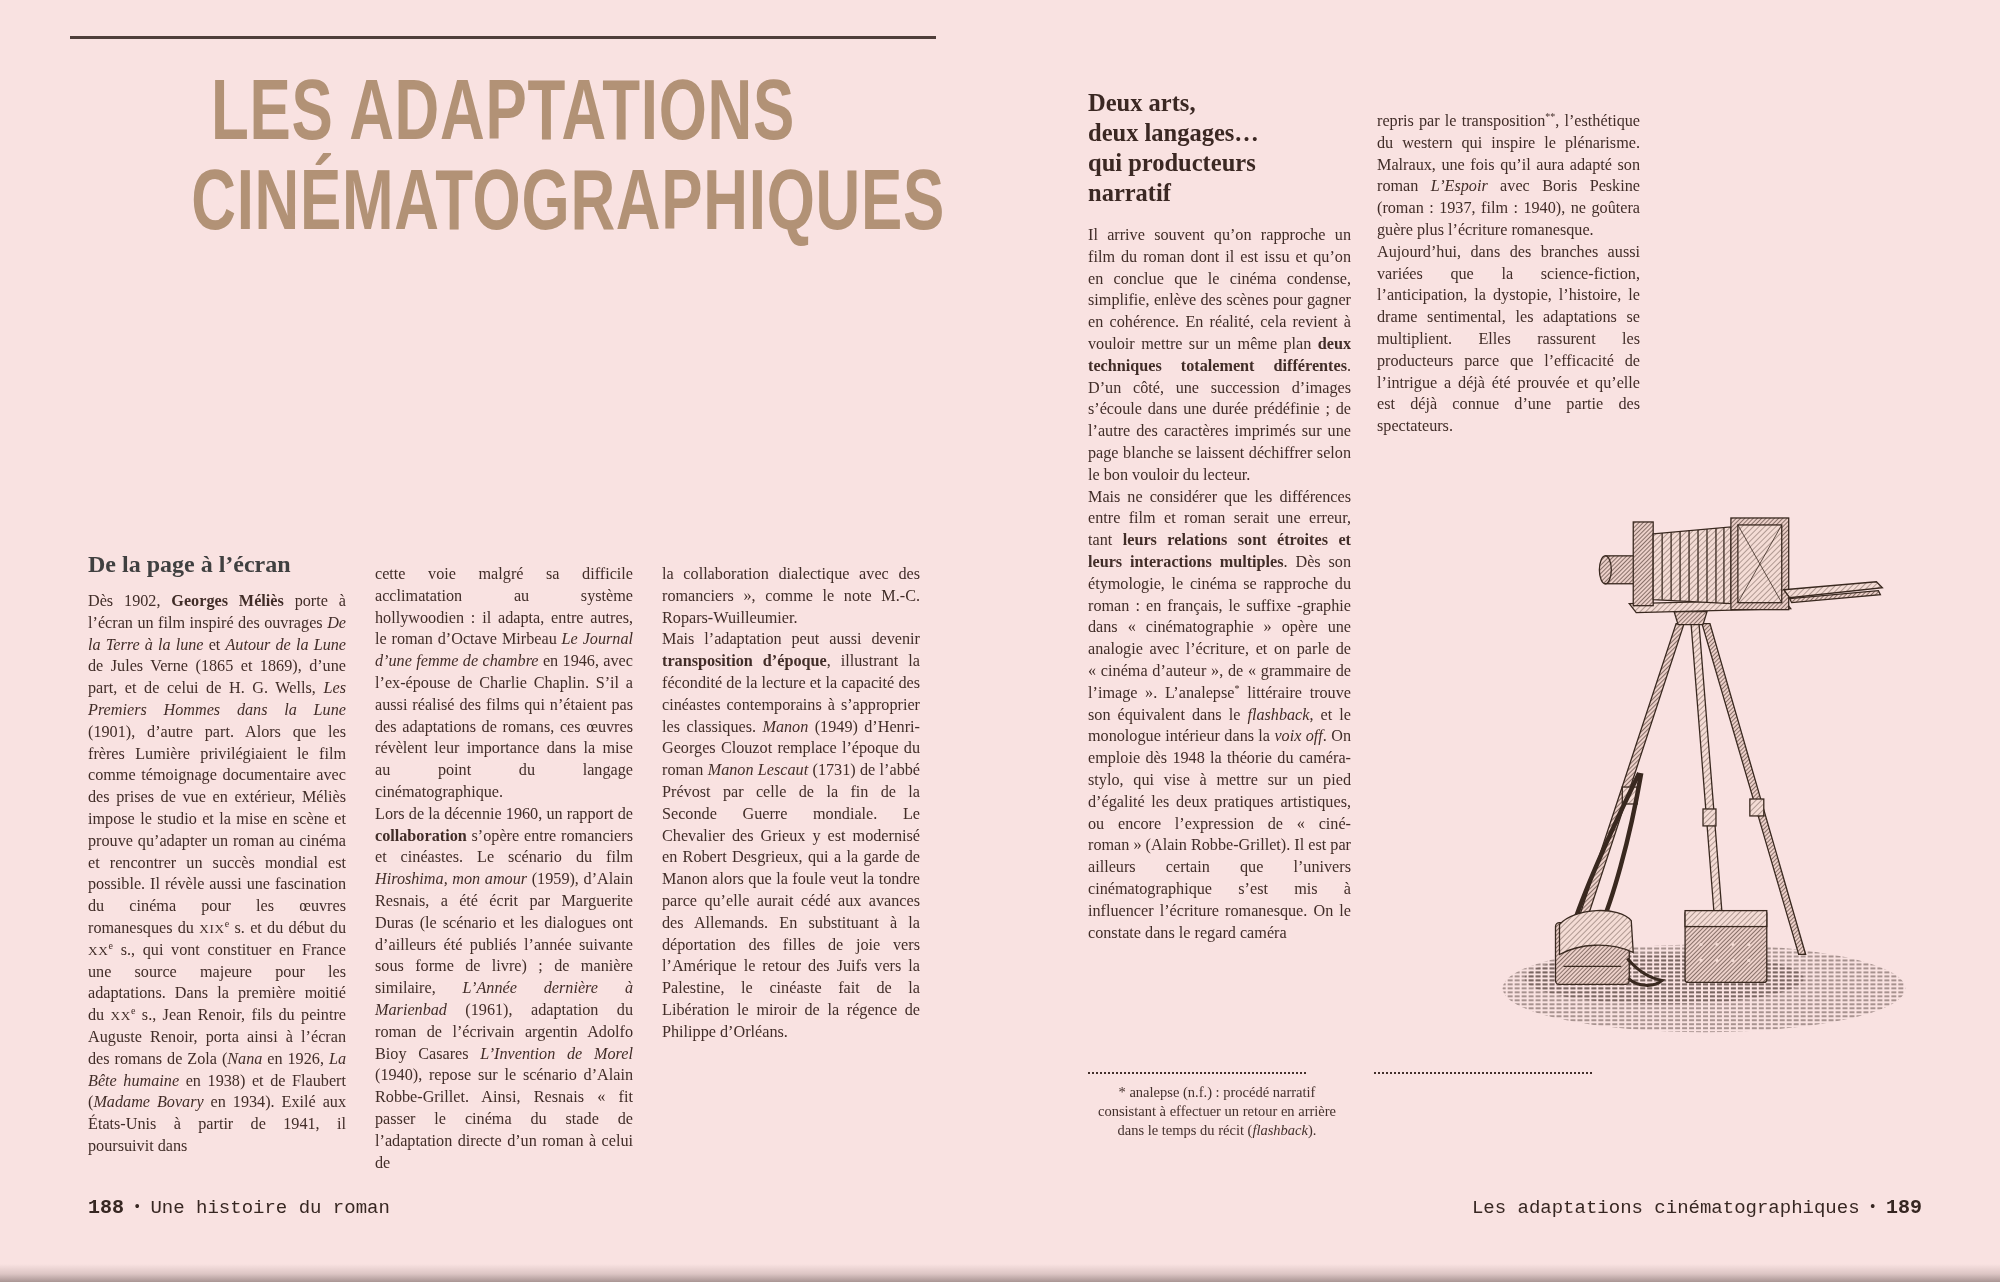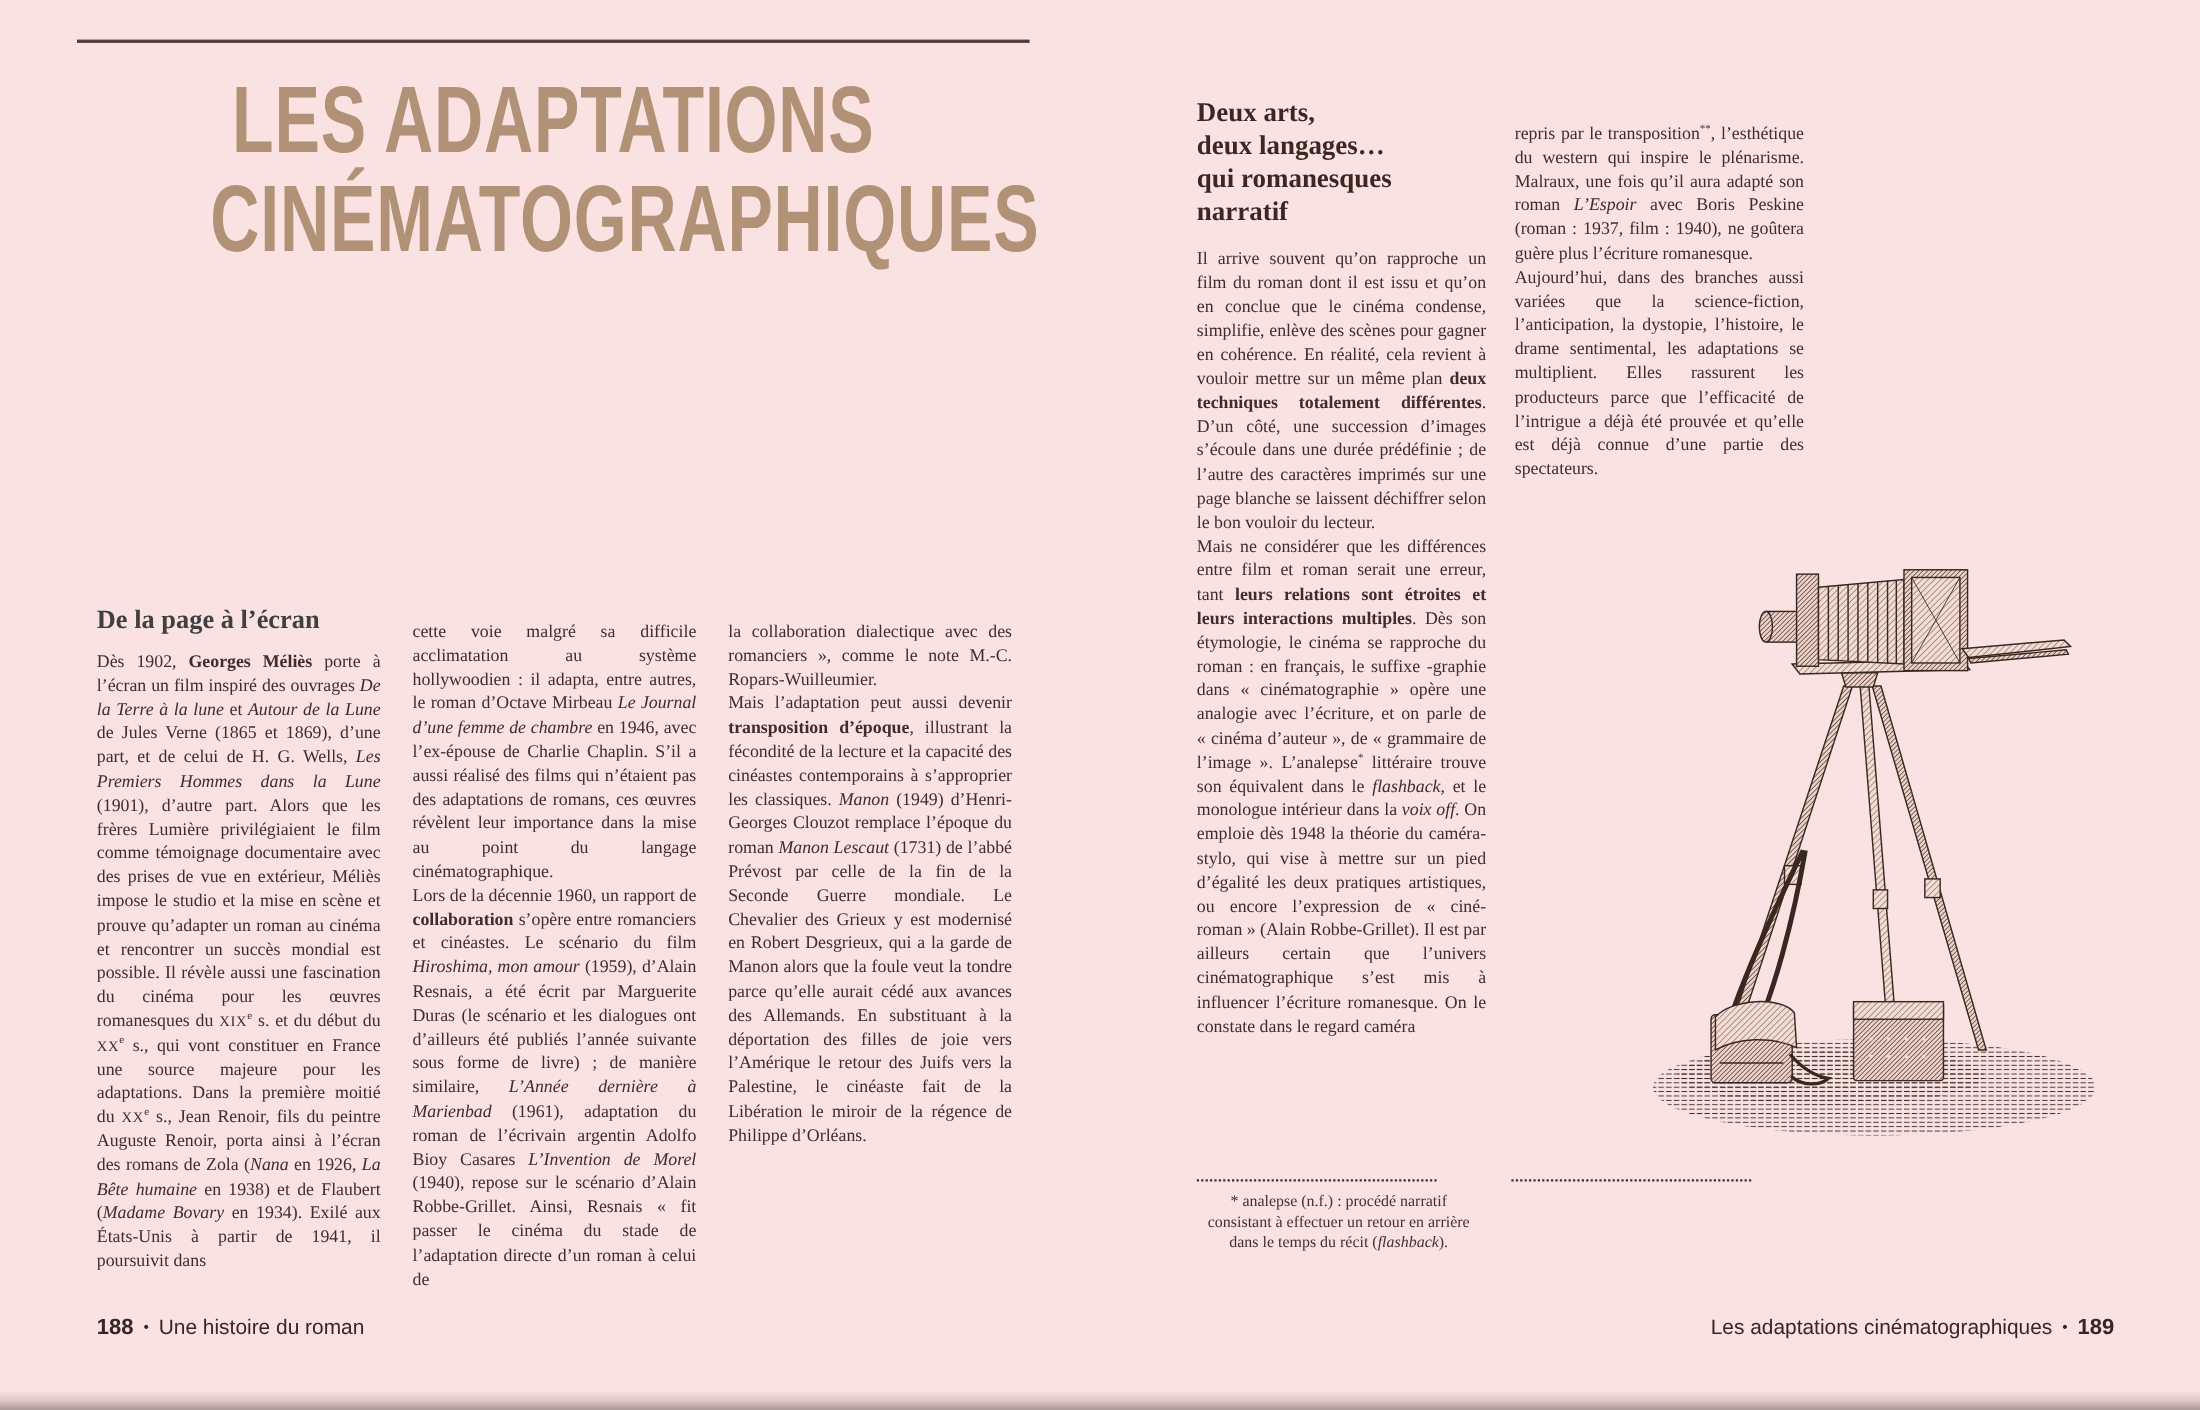--- a/index.html
+++ b/index.html
@@ -35,21 +35,21 @@
   .r-sc{font-size:0.82em;letter-spacing:0.05em;}
 
   
   .footnote{font-size:14.5px;line-height:19px;color:#43302c;}
   .fn1{left:1088px;top:1072px;width:258px;}
   .fn2{left:1374px;top:1072px;width:272px;}
   .fn-dots{width:218px;height:0;border-top:2.5px dotted #43302c;margin-bottom:9px;}
   .fn-text{text-align:center;}
 
   
-  .footer{font-family:Liberation Sans, sans-serif;color:#372722;font-size:19px;white-space:nowrap;}
+  .footer{font-family:Liberation Mono, monospace;color:#372722;font-size:19px;white-space:nowrap;}
   .footer-left{left:88px;top:1196px;}
   .footer-right{right:78px;top:1196px;text-align:right;}
   .footer .num{font-weight:700;font-size:20px;}
   .footer .dot{font-size:14px;margin:0 9px;vertical-align:2px;}
   .footer .lbl{letter-spacing:0;}
 
   
   .illustration{left:1478px;top:512px;width:452px;height:578px;}
 
   
@@ -91,21 +91,21 @@
 
   <div class="abs footer footer-left">
     <span class="num">188</span><span class="dot">•</span><span class="lbl">Une histoire du roman</span>
   </div>
 
   <div class="abs rp-cols body-text">
     <div class="col">
       <h2 class="rp-heading">
         <span class="hline">Deux arts,</span>
         <span class="hline">deux langages…</span>
-        <span class="hline">qui romanesques</span>
+        <span class="hline">qui producteurs</span>
         <span class="hline">narratif</span>
       </h2>
       <div>
           <p class="para"><span>Il arrive souvent qu’on rapproche un film du roman dont il est issu et qu’on en conclue que le cinéma condense, simplifie, enlève des scènes pour gagner en cohérence. En réalité, cela revient à vouloir mettre sur un même plan </span><span class="r-b">deux techniques totalement différentes</span><span>. D’un côté, une succession d’images s’écoule dans une durée prédéfinie&nbsp;; de l’autre des caractères imprimés sur une page blanche se laissent déchiffrer selon le bon vouloir du lecteur.</span></p>
           <p class="para"><span>Mais ne considérer que les différences entre film et roman serait une erreur, tant </span><span class="r-b">leurs relations sont étroites et leurs interactions multiples</span><span>. Dès son étymologie, le cinéma se rapproche du roman&nbsp;: en français, le suffixe -graphie dans «&nbsp;cinématographie&nbsp;» opère une analogie avec l’écriture, et on parle de «&nbsp;cinéma d’auteur&nbsp;», de «&nbsp;grammaire de l’image&nbsp;». L’analepse</span><span class="r-sup">*</span><span> littéraire trouve son équivalent dans le </span><span class="r-i">flashback</span><span>, et le monologue intérieur dans la </span><span class="r-i">voix off</span><span>. On emploie dès 1948 la théorie du caméra-stylo, qui vise à mettre sur un pied d’égalité les deux pratiques artistiques, ou encore l’expression de «&nbsp;ciné-roman&nbsp;» (Alain Robbe-Grillet). Il est par ailleurs certain que l’univers cinématographique s’est mis à influencer l’écriture romanesque. On le constate dans le regard caméra</span></p>
         </div>
     </div>
     <div class="col pad-top-r">
       <div>
           <p class="para"><span>repris par le transposition</span><span class="r-sup">**</span><span>, l’esthétique du western qui inspire le plénarisme. Malraux, une fois qu’il aura adapté son roman </span><span class="r-i">L’Espoir</span><span> avec Boris Peskine (roman&nbsp;: 1937, film&nbsp;: 1940), ne goûtera guère plus l’écriture romanesque.</span></p>

